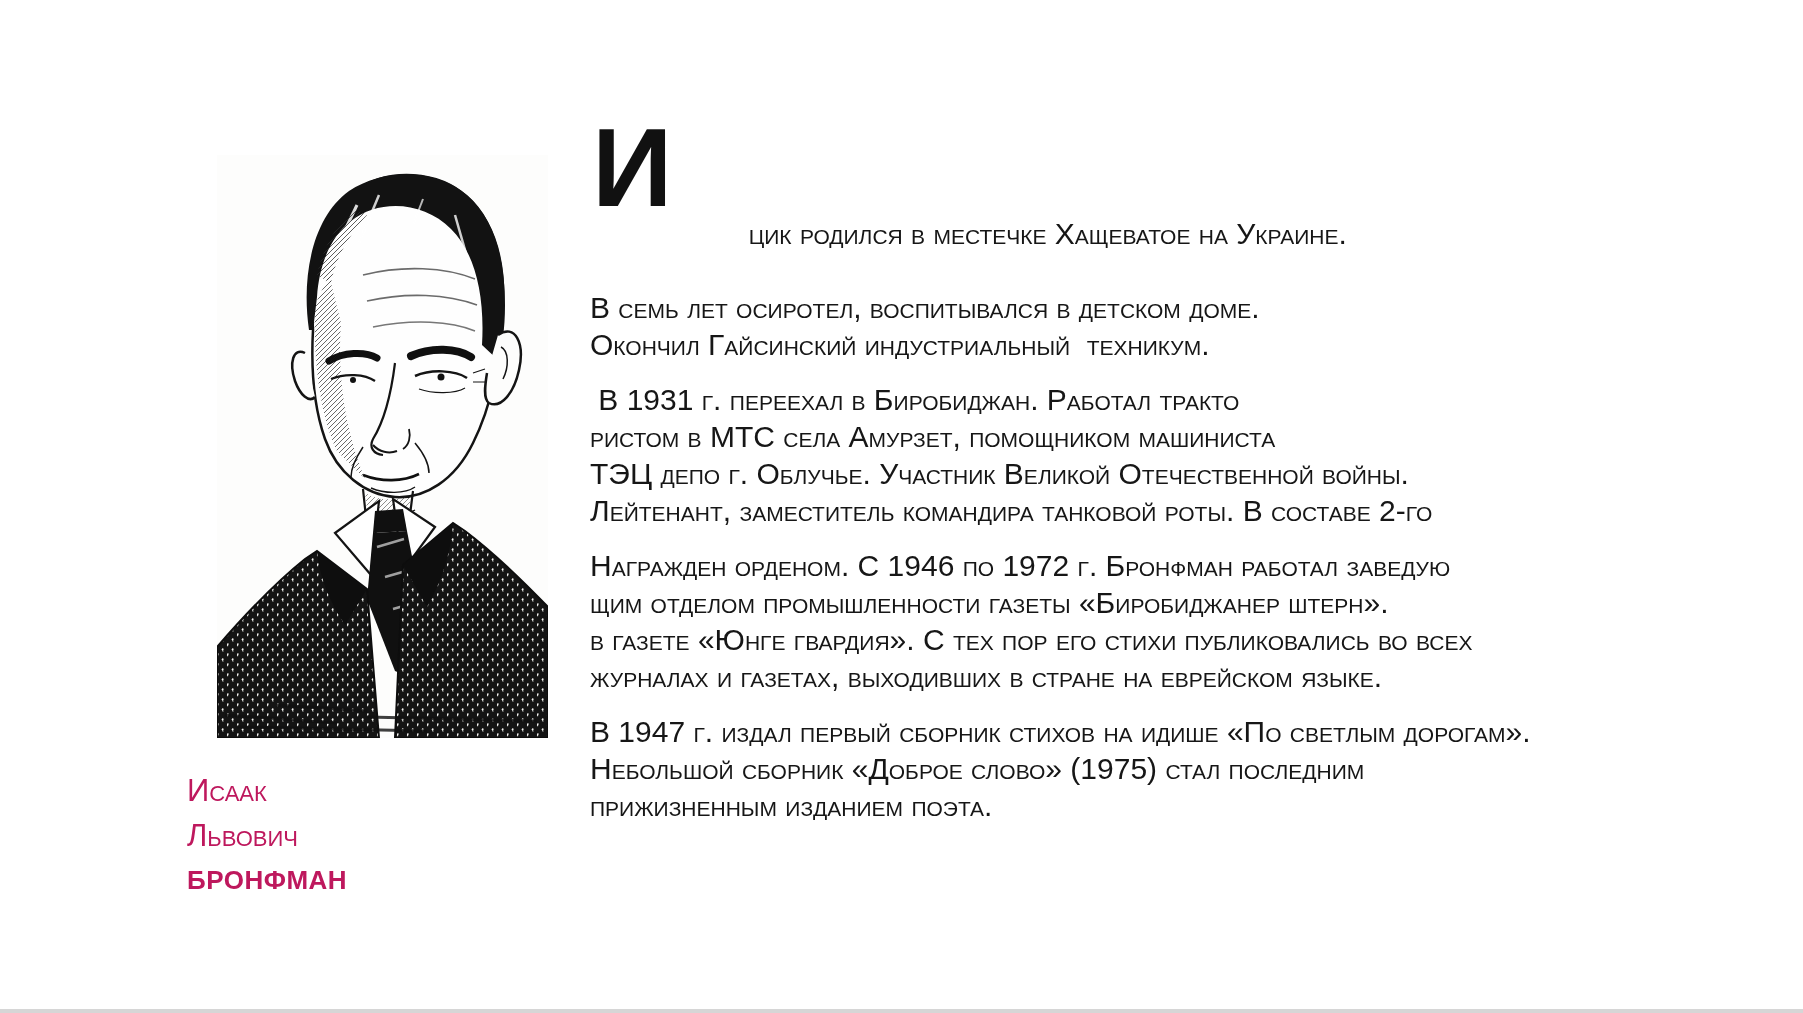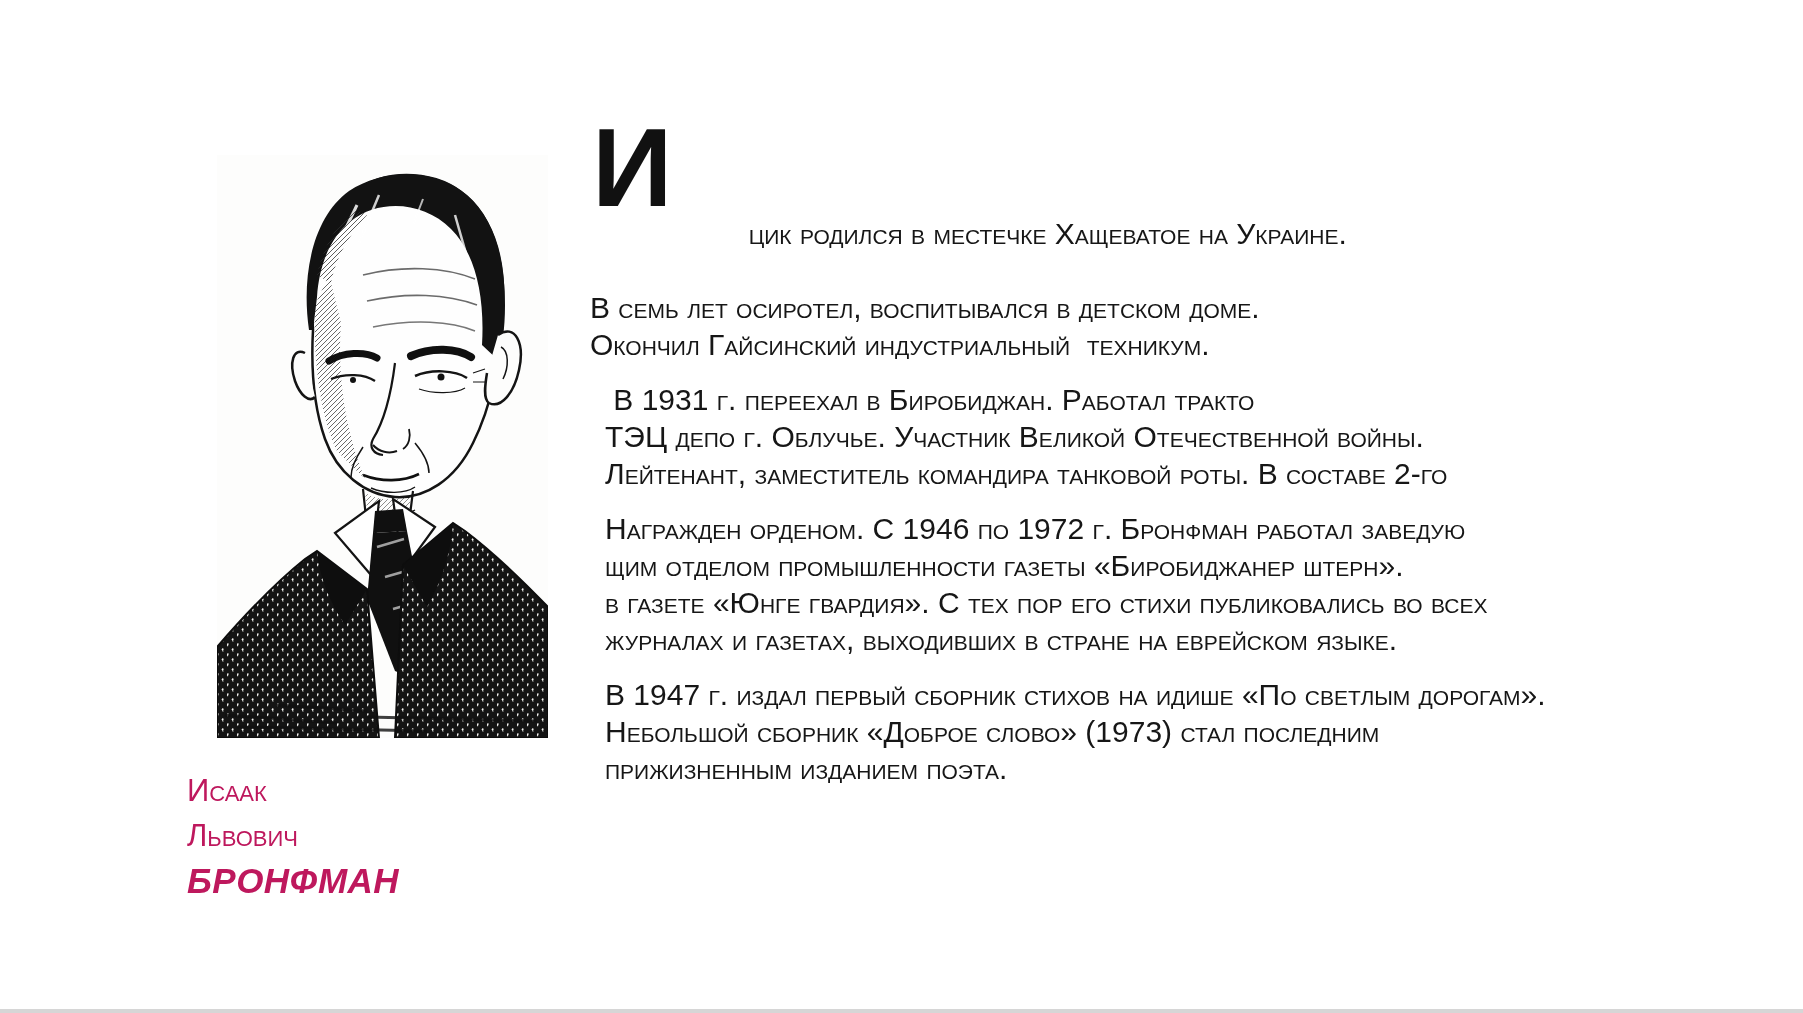--- a/index.html
+++ b/index.html
@@ -19,31 +19,31 @@
   .portrait svg{display:block;width:100%;height:100%;}
   
   .caption{
     position:absolute;left:187px;top:768px;width:381px;
     text-align:left;
     font-variant:small-caps;
     font-size:31px;line-height:45px;
     color:#be185d;
   }
   .caption .surname{
-    font-size:35px;font-weight:700;font-variant:normal;letter-spacing:.5px;font-style:italic;
+    font-size:26px;font-weight:700;font-variant:normal;letter-spacing:.5px;
   }
   
   .article{
     position:absolute;left:590px;top:178px;width:1160px;
     font-size:30px;line-height:37px;
     font-variant:small-caps;
     color:#161616;
   }
   .para{margin:0;}
-  .para + .para{margin-top:18px;margin-left:15px;}
+  .para + .para{margin-top:18px;}
   .line{white-space:pre;}
   .line-first{padding-left:92px;position:relative;}
   .dropcap{
     position:absolute;left:2px;top:-66px;
     font-size:112px;line-height:112px;font-weight:700;
     font-variant:normal;color:#111111;
   }
   
   .footer-line{
     position:absolute;left:0;right:0;bottom:0;height:4px;
@@ -144,33 +144,34 @@
     <div class="para">
       <div class="line line-first">
         <span class="dropcap">И</span><span>цик родился в местечке Хащеватое на Украине.</span>
       </div>
       <div class="line">В семь лет осиротел, воспитывался в детском доме.</div>
       <div class="line">Окончил Гайсинский индустриальный  техникум.</div>
     </div>
 
     <div class="para">
       <div class="line"> В 1931 г. переехал в Биробиджан. Работал тракто</div>
+      <div class="line">ристом в МТС села Амурзет, помощником машиниста</div>
       <div class="line">ТЭЦ депо г. Облучье. Участник Великой Отечественной войны.</div>
       <div class="line">Лейтенант, заместитель командира танковой роты. В составе 2-го</div>
     </div>
 
     <div class="para">
       <div class="line">Награжден орденом. С 1946 по 1972 г. Бронфман работал заведую</div>
       <div class="line">щим отделом промышленности газеты «Биробиджанер штерн».</div>
       <div class="line">в газете «Юнге гвардия». С тех пор его стихи публиковались во всех</div>
       <div class="line">журналах и газетах, выходивших в стране на еврейском языке.</div>
     </div>
 
     <div class="para">
       <div class="line">В 1947 г. издал первый сборник стихов на идише «По светлым дорогам».</div>
-      <div class="line">Небольшой сборник «Доброе слово» (1973) стал последним</div>
+      <div class="line">Небольшой сборник «Доброе слово» (1975) стал последним</div>
       <div class="line">прижизненным изданием поэта.</div>
     </div>
 
   </div>
 
   <div class="footer-line"></div>
 </div>
 
 </body></html>

